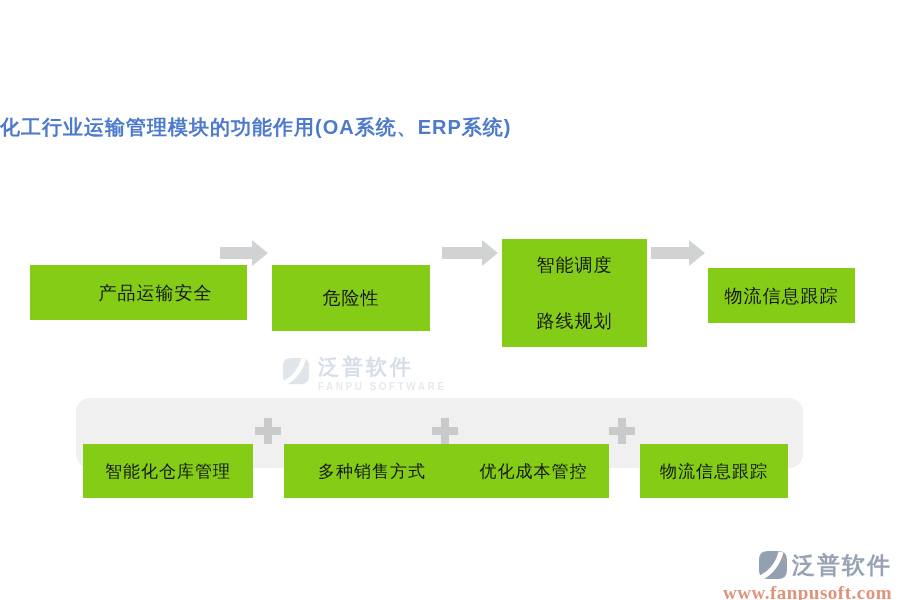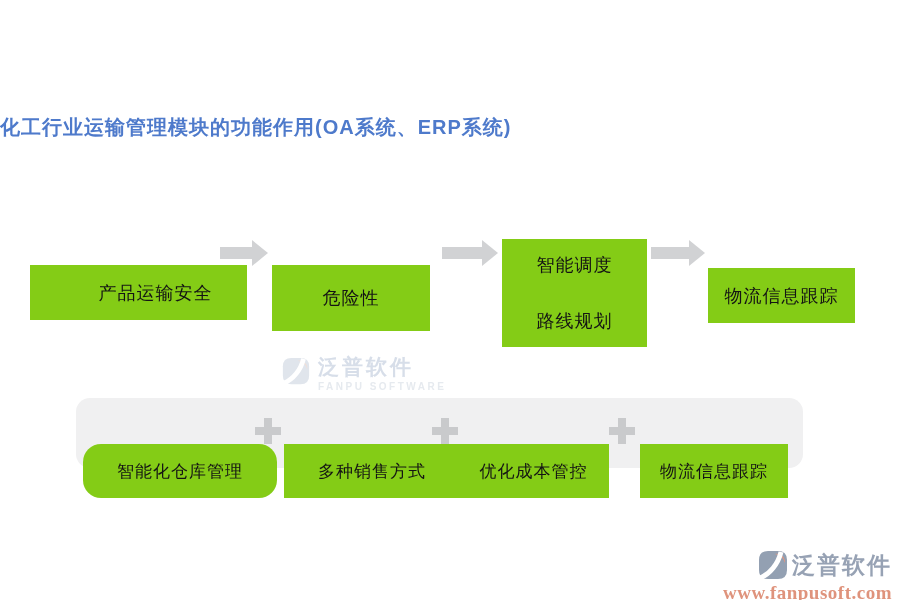--- a/index.html
+++ b/index.html
@@ -25,21 +25,21 @@
   .arrow .shaft{flex:1;height:12px;background:#D1D2D4;}
   .arrow .head{width:0;height:0;border-top:13px solid transparent;border-bottom:13px solid transparent;border-left:16px solid #D1D2D4;}
   .arrow1{left:220px;width:48px;}
   .arrow2{left:442px;width:56px;}
   .arrow3{left:651px;width:54px;}
   .bottom-panel{
     position:absolute;left:76px;top:398px;width:727px;height:70px;
     background:#F0F0F1;border-radius:14px;
   }
   .bbox{height:54px;top:404px;font-size:17px;}
-  .bboxA{left:83px;width:194px;border-radius:18px;}
+  .bboxA{left:83px;width:170px;}
   .bboxB{left:284px;width:176px;}
   .bboxC{left:458px;width:151px;}
   .bboxD{left:640px;width:148px;}
   .plus{position:absolute;top:418px;width:26px;height:26px;}
   .plus::before{content:"";position:absolute;left:0;top:9px;width:26px;height:8px;background:#C9CACC;}
   .plus::after{content:"";position:absolute;left:9px;top:0;width:8px;height:26px;background:#C9CACC;}
   .plus1{left:255px;}
   .plus2{left:432px;}
   .plus3{left:609px;}
   .logo-icon{display:block;}

